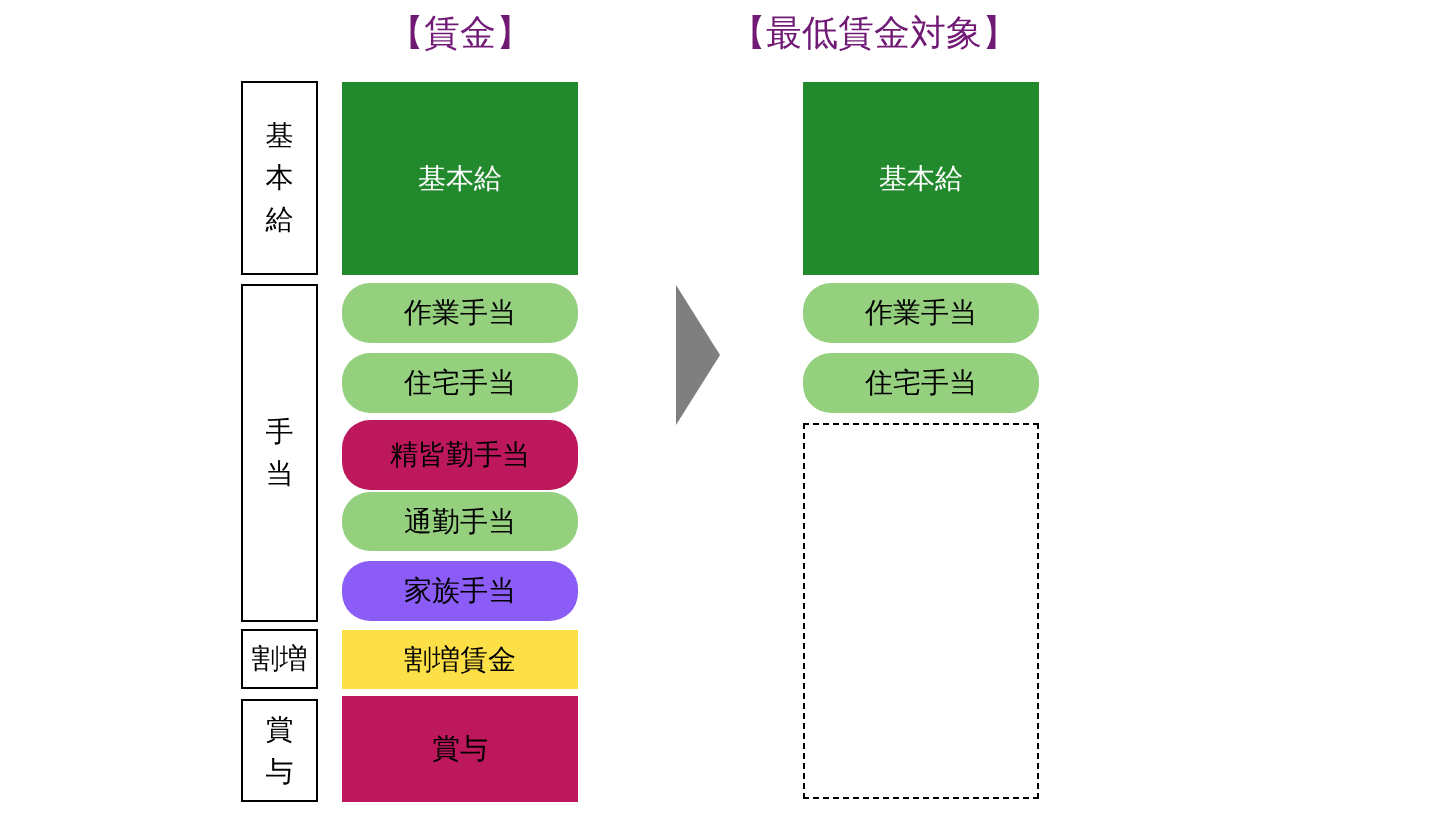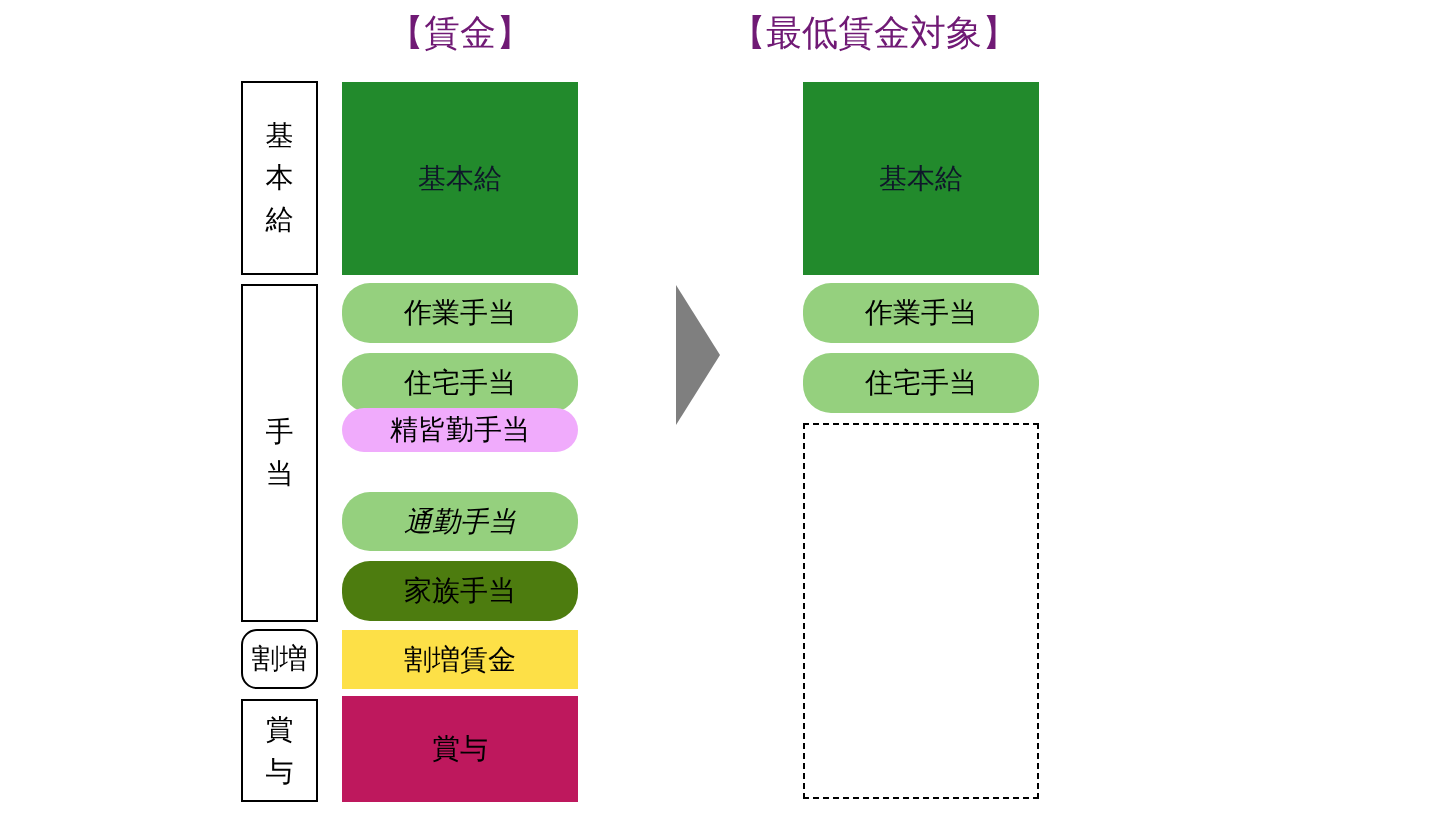--- a/index.html
+++ b/index.html
@@ -46,21 +46,21 @@
 
   .bar {
     position: absolute;
     width: 236px;
     display: flex;
     align-items: center;
     justify-content: center;
     font-size: 28px;
     white-space: nowrap;
   }
-  .bar.dark  { color: #0f172a; }
+  .bar.dark  { color: #ffffff; }
   .bar.light { color: #000000; border-radius: 28px; }
   .bar.gray  { color: #000000; }
   .col-left  { left: 342px; }
   .col-right { left: 803px; }
 
   .dashed-box {
     position: absolute;
     left: 803px;
     top: 423px;
     width: 236px;
@@ -91,36 +91,36 @@
         <span style="display:block">本</span>
         <span style="display:block">給</span>
       </span>
   </div>
   <div class="cat-box" style="top:284px; height:338px;">
     <span class="vtext">
         <span style="display:block">手</span>
         <span style="display:block">当</span>
       </span>
   </div>
-  <div class="cat-box" style="top:629px; height:60px;border-radius:16px;">
+  <div class="cat-box" style="top:629px; height:60px;">
     <span>割増</span>
   </div>
   <div class="cat-box" style="top:699px; height:103px;">
     <span class="vtext">
         <span style="display:block">賞</span>
         <span style="display:block">与</span>
       </span>
   </div>
 
   <div class="bar col-left dark" style="top: 82px; height: 193px; background: rgb(34, 138, 44);">基本給</div>
   <div class="bar col-left light" style="top: 283px; height: 60px; background: rgb(149, 208, 126);">作業手当</div>
   <div class="bar col-left light" style="top: 353px; height: 60px; background: rgb(149, 208, 126);">住宅手当</div>
-  <div class="bar col-left light" style="top: 408px; height: 44px; background: #f0abfc;">精皆勤手当</div>
-  <div class="bar col-left light" style="top: 492px; height: 59px; background: rgb(149, 208, 126); font-style: italic;">通勤手当</div>
-  <div class="bar col-left light" style="top: 561px; height: 60px; background: #4d7c0f;">家族手当</div>
+  <div class="bar col-left light" style="top: 420px; height: 70px; background: #be185d;">精皆勤手当</div>
+  <div class="bar col-left light" style="top: 492px; height: 59px; background: rgb(149, 208, 126);">通勤手当</div>
+  <div class="bar col-left light" style="top: 561px; height: 60px; background: #8b5cf6;">家族手当</div>
   <div class="bar col-left gray" style="top: 630px; height: 59px; background: #fde047; text-align: right;">割増賃金</div>
   <div class="bar col-left gray" style="top: 696px; height: 106px; background: #be185d;">賞与</div>
 
   <div class="arrow" style="background: rgb(127, 127, 127);"></div>
 
   <div class="bar col-right dark" style="top: 82px; height: 193px; background: rgb(34, 138, 44);">基本給</div>
   <div class="bar col-right light" style="top: 283px; height: 60px; background: rgb(149, 208, 126);">作業手当</div>
   <div class="bar col-right light" style="top: 353px; height: 60px; background: rgb(149, 208, 126);">住宅手当</div>
 
   <div class="dashed-box"></div>

